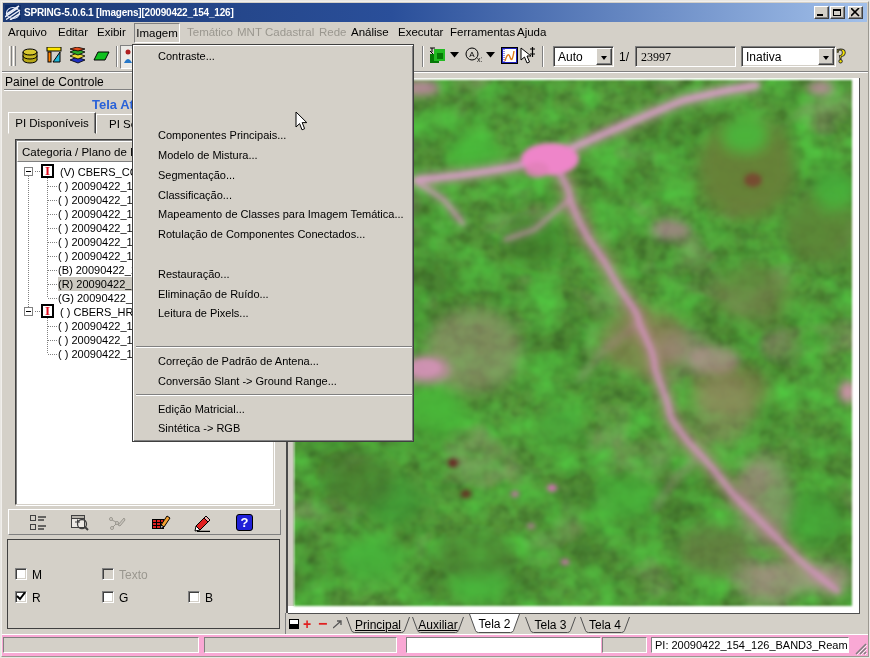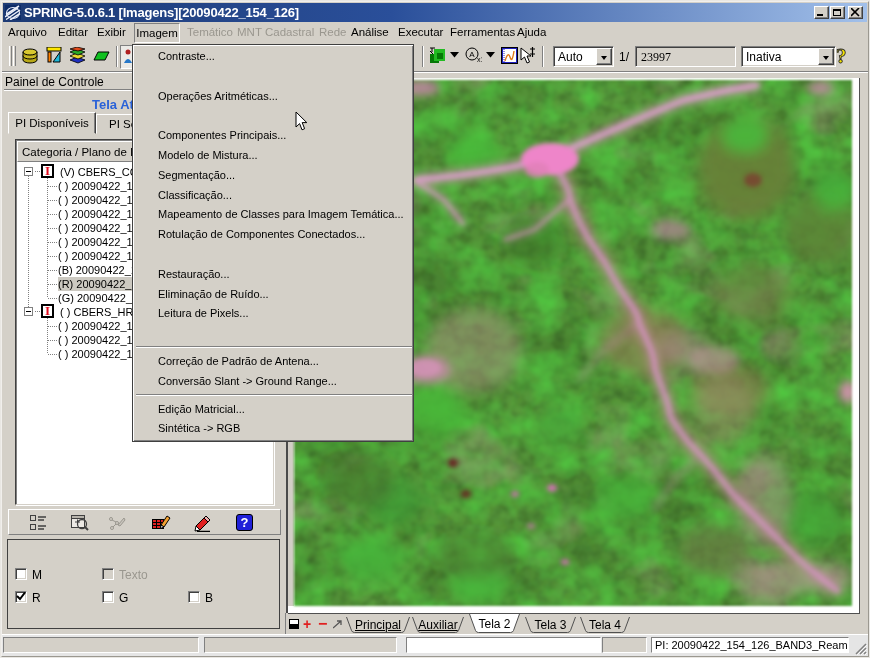--- a/index.html
+++ b/index.html
@@ -1,20 +1,20 @@
 <!DOCTYPE html>
 <html><head><meta charset="utf-8"><style>
 *{margin:0;padding:0;box-sizing:border-box;}
 html,body{width:870px;height:658px;overflow:hidden;}
 body{font-family:"Liberation Sans",sans-serif;background:#d4d0c8;position:relative;font-size:12px;color:#000;}
 #frame{position:absolute;left:0;top:0;width:870px;height:658px;border:1px solid #e9e7e3;outline:none;}
 #frame:before{content:"";position:absolute;left:0;top:0;right:0;bottom:0;border:1px solid #9b9890;border-top-color:#f1efec;border-left-color:#f1efec;pointer-events:none;}
 
 #title{position:absolute;left:3px;top:3px;width:864px;height:19px;background:linear-gradient(to right,#1d3a74,#2a4f9a 45%,#a2c0ea);display:flex;align-items:center;}
-#title .txt{color:#fff;font-weight:bold;font-size:13px;margin-left:3px;letter-spacing:-0.2px;}
+#title .txt{color:#fff;font-weight:bold;font-size:10px;margin-left:3px;letter-spacing:-0.2px;}
 #ticon{width:16px;height:15px;margin-left:2px;}
 .wbtn{position:absolute;top:6px;width:15px;height:13px;background:#d4d0c8;border:1px solid;border-color:#fff #404040 #404040 #fff;box-shadow:inset -1px -1px 0 #808080;display:flex;align-items:center;justify-content:center;}
 
 #menubar{position:absolute;left:2px;top:22px;width:866px;height:22px;background:#d4d0c8;font-size:11.5px;}
 #menubar span{position:absolute;top:4px;}
 #menubar .dis{color:#9a978f;}
 #menubar .pressed{position:absolute;left:132px;top:1px;width:46px;height:20px;border:1px solid;border-color:#808080 #fff #fff #808080;text-align:center;line-height:19px;}
 
 #toolbar{position:absolute;left:2px;top:44px;width:866px;height:27px;background:#d4d0c8;}
 .grip{position:absolute;top:2px;width:3px;height:20px;border-left:1px solid #fff;border-right:1px solid #808080;}
@@ -51,21 +51,21 @@
 #vpl{position:absolute;left:286px;top:74px;width:2px;height:539px;background:#4a4a4a;}
 #vpg{position:absolute;left:288px;top:78px;width:6px;height:528px;background:#d2cec6;}
 #vpr{position:absolute;left:859px;top:78px;width:1px;height:536px;background:#505050;}
 #vpb{position:absolute;left:288px;top:613px;width:572px;height:1px;background:#505050;}
 #sat{position:absolute;left:294px;top:80px;width:558px;height:526px;overflow:hidden;filter:blur(0.9px) saturate(1.0);}
 
 #btabs{position:absolute;left:286px;top:616px;width:580px;height:18px;background:#d4d0c8;}
 .btab{position:absolute;background:transparent;font-size:12px;text-align:center;}
 .btab svg{position:absolute;left:0;top:0;}
 
-#status{position:absolute;left:2px;top:634px;width:866px;height:22px;background:#e5e5e5;border-top:1px solid #fff;}
+#status{position:absolute;left:2px;top:634px;width:866px;height:22px;background:#f9a8d4;border-top:1px solid #fff;}
 .sseg{position:absolute;top:3px;height:16px;border:1px solid;border-color:#808080 #fff #fff #808080;background:#d4d0c8;font-size:11px;line-height:14px;padding-left:3px;white-space:nowrap;}
 .sw{background:#fff;}
 
 #pmenu{position:absolute;left:132px;top:44px;width:282px;height:398px;background:#d4d0c8;border:1px solid #404040;box-shadow:inset 1px 1px 0 #fff, inset -1px -1px 0 #808080;z-index:50;}
 .mi{position:absolute;left:2px;width:278px;height:20px;line-height:20px;padding-left:23px;font-size:11px;white-space:nowrap;}
 .mhl{background:#0a246a;color:#fff;}
 .msep{position:absolute;left:3px;width:276px;height:2px;border-top:1px solid #808080;border-bottom:1px solid #fff;}
 #cursor{position:absolute;left:295px;top:111px;z-index:60;}
 </style></head>
 <body>
@@ -471,21 +471,20 @@
         <path d="M12 2 L2 12 M12 6 L6 12 M12 10 L10 12"></path>
       </g>
       <g stroke="#fff" stroke-width="0.8">
         <path d="M13 3 L3 13 M13 7 L7 13 M13 11 L11 13"></path>
       </g>
     </svg>
 </div>
 
 <div id="pmenu">
     <div class="mi" style="top:1px">Contraste...</div>
-    <div class="mi" style="top:40.6px">Operações Aritméticas...</div>
     <div class="mi" style="top:80.2px">Componentes Principais...</div>
     <div class="mi" style="top:100px">Modelo de Mistura...</div>
     <div class="mi" style="top:119.8px">Segmentação...</div>
     <div class="mi" style="top:139.6px">Classificação...</div>
     <div class="mi" style="top:159.4px">Mapeamento de Classes para Imagem Temática...</div>
     <div class="mi" style="top:179.20000000000002px">Rotulação de Componentes Conectados...</div>
     <div class="mi" style="top:218.80000000000004px">Restauração...</div>
     <div class="mi" style="top:238.60000000000005px">Eliminação de Ruído...</div>
     <div class="mi" style="top:258.40000000000003px">Leitura de Pixels...</div>
     <div class="msep" style="top:301.00000000000006px"></div>

